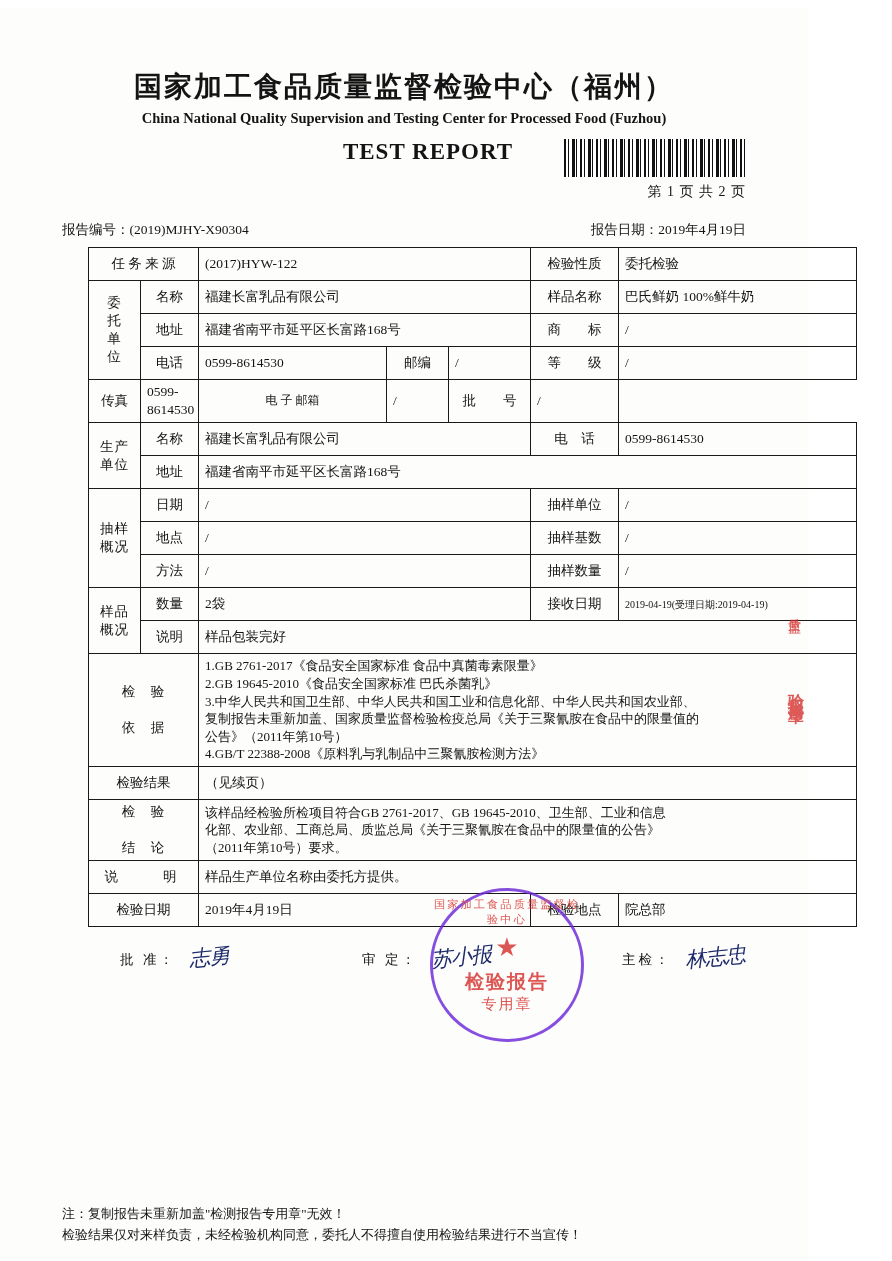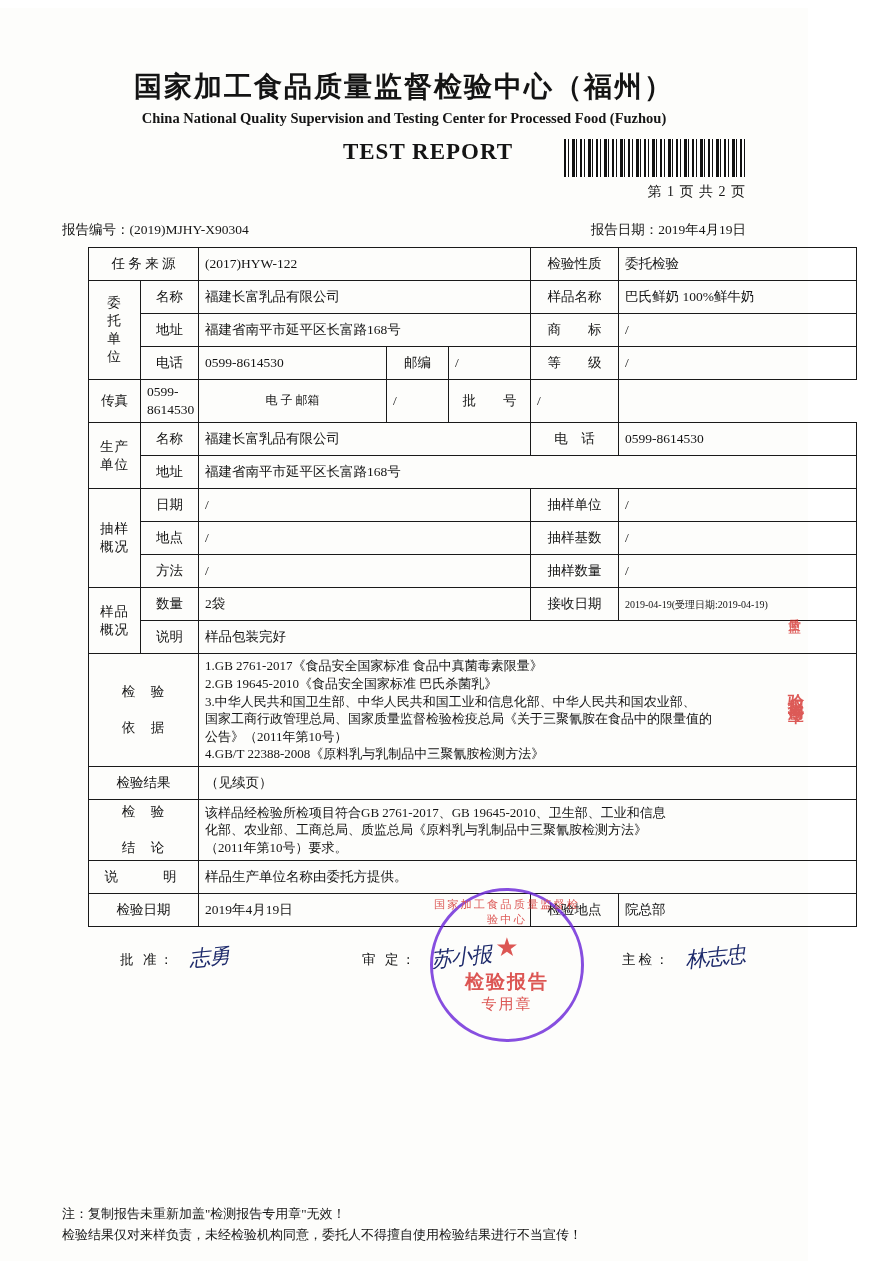--- a/index.html
+++ b/index.html
@@ -387,42 +387,42 @@
         <div class="vstack">
               <span>检　验</span>
               <span>&nbsp;</span>
               <span>依　据</span>
             </div>
       </td>
       <td class="basis-cell" colspan="5">
         <div>1.GB 2761-2017《食品安全国家标准  食品中真菌毒素限量》</div>
         <div>2.GB 19645-2010《食品安全国家标准 巴氏杀菌乳》</div>
         <div>3.中华人民共和国卫生部、中华人民共和国工业和信息化部、中华人民共和国农业部、</div>
-        <div>国家工商行政管理总局、国家质量监督检验检疫总局《关于三聚氰胺在食品中的限量值的</div>
+        <div>复制报告未重新加盖、国家质量监督检验检疫总局《关于三聚氰胺在食品中的限量值的</div>
         <div>公告》（2011年第10号）</div>
         <div>4.GB/T 22388-2008《原料乳与乳制品中三聚氰胺检测方法》</div>
       </td>
     </tr>
 
     <tr>
       <td class="lbl" colspan="2">检验结果</td>
       <td class="val" colspan="5">（见续页）</td>
     </tr>
 
     <tr>
       <td class="vert" colspan="2">
         <div class="vstack">
               <span>检　验</span>
               <span>&nbsp;</span>
               <span>结　论</span>
             </div>
       </td>
       <td class="concl-cell" colspan="5">
         <div>该样品经检验所检项目符合GB 2761-2017、GB 19645-2010、卫生部、工业和信息</div>
-        <div>化部、农业部、工商总局、质监总局《原料乳与乳制品中三聚氰胺检测方法》</div>
+        <div>化部、农业部、工商总局、质监总局《关于三聚氰胺在食品中的限量值的公告》</div>
         <div>（2011年第10号）要求。</div>
       </td>
     </tr>
 
     <tr>
       <td class="lbl-sp" colspan="2">说　　明</td>
       <td class="note-cell" colspan="5">样品生产单位名称由委托方提供。</td>
     </tr>
 
     <tr>

